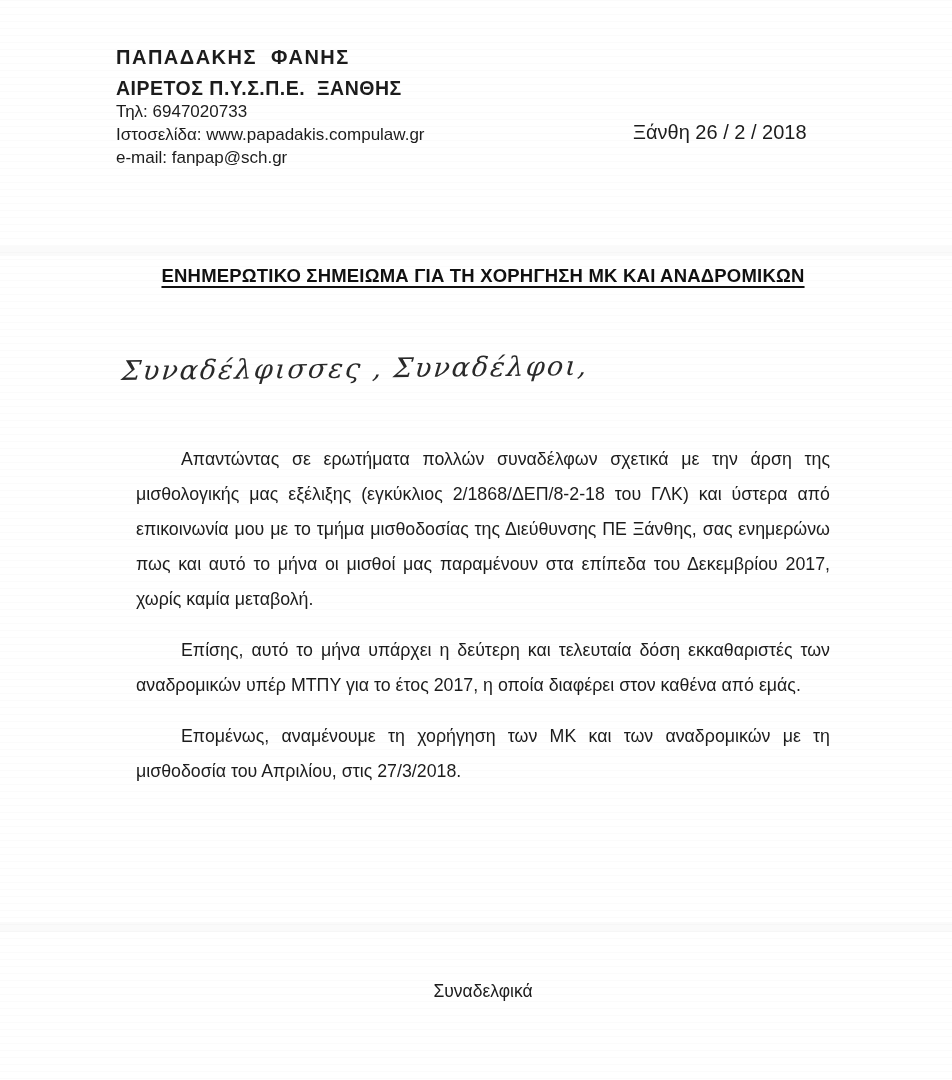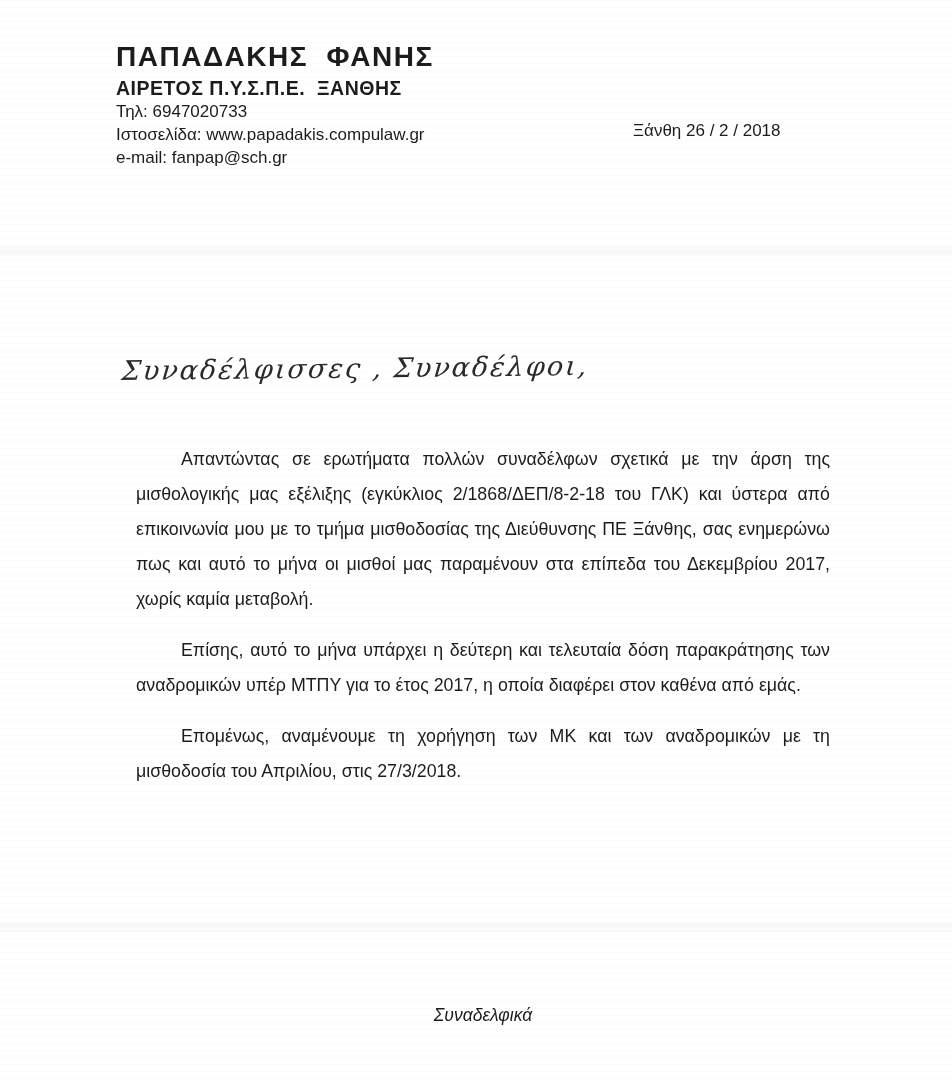--- a/index.html
+++ b/index.html
@@ -34,21 +34,21 @@
   }
   .band-1 { top: 246px; }
   .band-2 { top: 922px; }
 
   .header-block {
     position: absolute;
     top: 41px;
     left: 116px;
   }
   .sender-name {
-    font-size: 28px;
+    font-size: 20px;
     font-weight: bold;
     letter-spacing: 1.5px;
     white-space: pre-wrap;
     line-height: 32px;
   }
   .sender-role {
     font-size: 19.5px;
     font-weight: bold;
     letter-spacing: 0.5px;
     white-space: pre-wrap;
@@ -59,21 +59,21 @@
     font-size: 17px;
     line-height: 23px;
     white-space: pre-wrap;
   }
   .contact-block { }
 
   .date-line {
     position: absolute;
     top: 121px;
     left: 633px;
-    font-size: 17px;
+    font-size: 20px;
     white-space: pre-wrap;
   }
 
   .doc-title {
     position: absolute;
     top: 265px;
     left: 120px;
     width: 726px;
     text-align: center;
     font-size: 18.5px;
@@ -109,26 +109,25 @@
     text-align: justify;
     color: #1c1c1c;
   }
   .body-block p {
     margin: 16px;
     text-indent: 45px;
   }
 
   .closing-line {
     position: absolute;
-    top: 1005px;
+    top: 981px;
     left: 120px;
     width: 726px;
     text-align: center;
     font-size: 17.5px;
-    font-style: italic;
   }
   .signature-line {
     position: absolute;
     top: 1028px;
     left: 120px;
     width: 726px;
     text-align: center;
     font-size: 17.5px;
   }
 </style>
@@ -145,25 +144,26 @@
     <div class="sender-role">ΑΙΡΕΤΟΣ Π.Υ.Σ.Π.Ε.  ΞΑΝΘΗΣ</div>
     <div class="contact-block">
       <div class="contact-line">Τηλ: 6947020733</div>
       <div class="contact-line">Ιστοσελίδα: www.papadakis.compulaw.gr</div>
       <div class="contact-line">e-mail: fanpap@sch.gr</div>
     </div>
   </div>
 
   <div class="date-line">Ξάνθη 26 / 2 / 2018</div>
 
+  <div class="doc-title">ΕΝΗΜΕΡΩΤΙΚΟ ΣΗΜΕΙΩΜΑ ΓΙΑ ΤΗ ΧΟΡΗΓΗΣΗ ΜΚ ΚΑΙ ΑΝΑΔΡΟΜΙΚΩΝ</div>
 
   <div class="greeting-script">Συναδέλφισσες , Συναδέλφοι,</div>
 
   <div class="body-block">
     <p>Απαντώντας σε ερωτήματα πολλών συναδέλφων σχετικά με την άρση της μισθολογικής μας εξέλιξης (εγκύκλιος 2/1868/ΔΕΠ/8-2-18 του ΓΛΚ) και ύστερα από επικοινωνία μου με το τμήμα μισθοδοσίας της Διεύθυνσης ΠΕ Ξάνθης, σας ενημερώνω πως και αυτό το μήνα οι μισθοί μας παραμένουν στα επίπεδα του Δεκεμβρίου 2017, χωρίς καμία μεταβολή.</p>
-    <p>Επίσης, αυτό το μήνα υπάρχει η δεύτερη και τελευταία δόση παρακράτησης των αναδρομικών υπέρ ΜΤΠΥ για το έτος 2017, η οποία διαφέρει στον καθένα από εμάς.</p>
+    <p>Επίσης, αυτό το μήνα υπάρχει η δεύτερη και τελευταία δόση εκκαθαριστές των αναδρομικών υπέρ ΜΤΠΥ για το έτος 2017, η οποία διαφέρει στον καθένα από εμάς.</p>
     <p>Επομένως, αναμένουμε τη χορήγηση των ΜΚ και των αναδρομικών με τη μισθοδοσία του Απριλίου, στις 27/3/2018.</p>
   </div>
 
   <div class="closing-line">Συναδελφικά</div>
 
 
 </div>
 
 </body></html>

